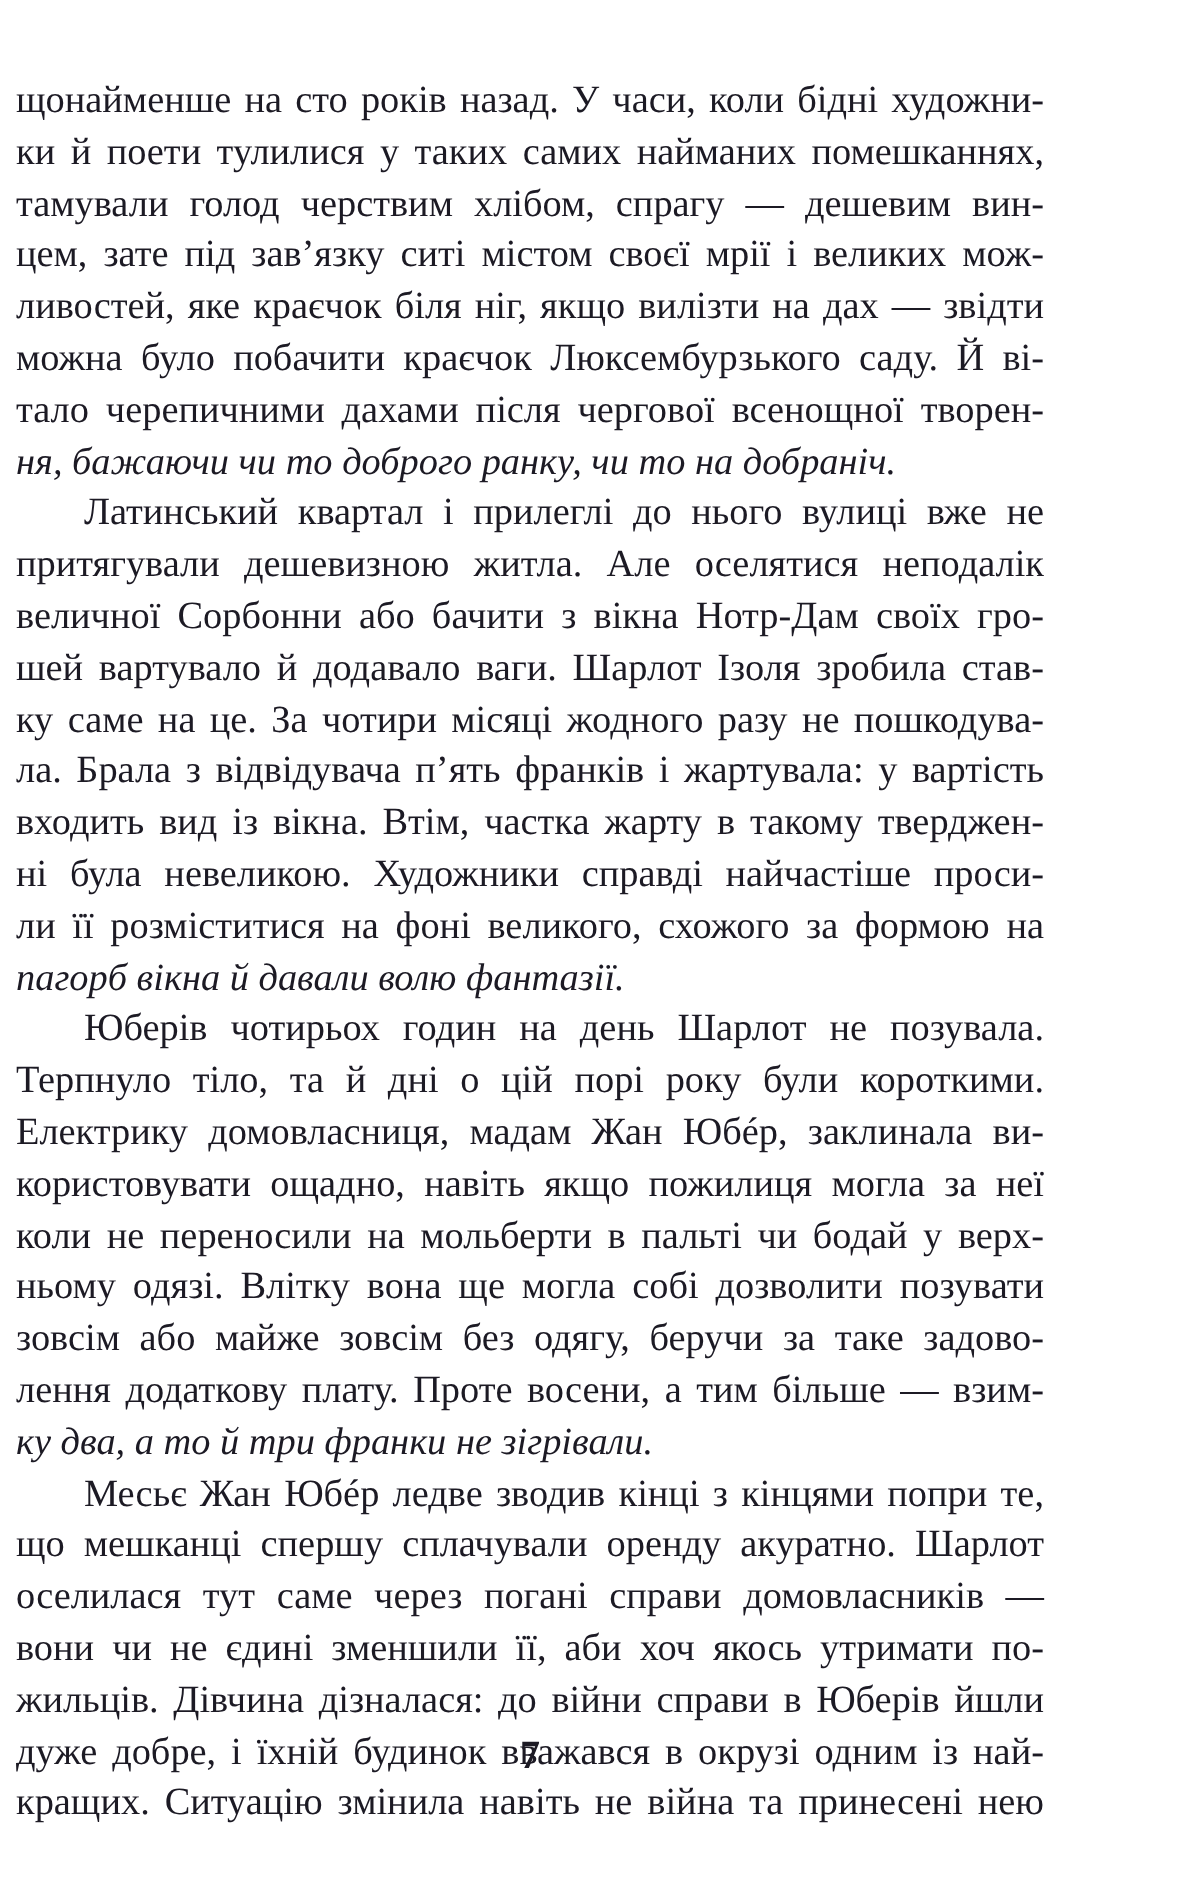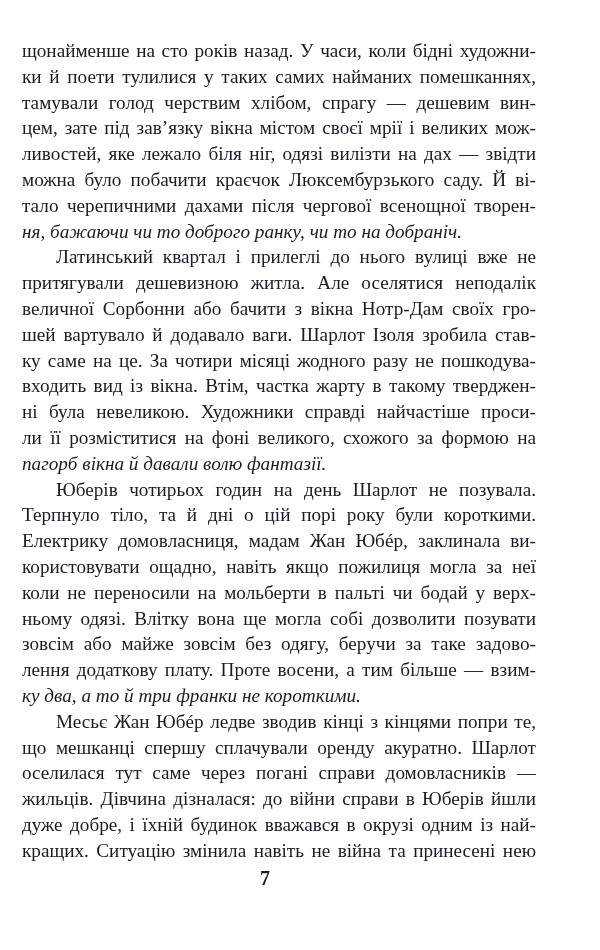--- a/index.html
+++ b/index.html
@@ -10,21 +10,21 @@
     body {
       width: 600px;
       height: 950px;
       position: relative;
       overflow: hidden;
       font-family: "Liberation Serif", "DejaVu Serif", serif;
       color: #1c1a24;
     }
     .page-body {
       position: absolute;
-      left: 22px;
+      left: 8px;
       top: 38px;
       width: 514px;
       font-size: 19.2px;
       line-height: 25.8px;
     }
     .line {
       display: block;
       white-space: nowrap;
       text-align: justify;
       text-align-last: justify;
@@ -49,54 +49,56 @@
   </style>
 </head>
 <body>
 
 <div class="page-body">
 
   <div>
     <span class="line">щонайменше на сто років назад. У часи, коли бідні художни-</span>
     <span class="line">ки й поети тулилися у таких самих найманих помешканнях,</span>
     <span class="line">тамували голод черствим хлібом, спрагу — дешевим вин-</span>
-    <span class="line">цем, зате під зав’язку вікна містом своєї мрії і великих мож-</span>
-    <span class="line">ливостей, яке лежало біля ніг, одязі вилізти на дах — звідти</span>
+    <span class="line">цем, зате під зав’язку ситі містом своєї мрії і великих мож-</span>
+    <span class="line">ливостей, яке краєчок біля ніг, якщо вилізти на дах — звідти</span>
     <span class="line">можна було побачити краєчок Люксембурзького саду. Й ві-</span>
     <span class="line">тало черепичними дахами після чергової всенощної творен-</span>
     <span class="line last">ня, бажаючи чи то доброго ранку, чи то на добраніч.</span>
   </div>
 
   <div>
     <span class="line indent">Латинський квартал і прилеглі до нього вулиці вже не</span>
     <span class="line">притягували дешевизною житла. Але оселятися неподалік</span>
     <span class="line">величної Сорбонни або бачити з вікна Нотр-Дам своїх гро-</span>
     <span class="line">шей вартувало й додавало ваги. Шарлот Ізоля зробила став-</span>
     <span class="line">ку саме на це. За чотири місяці жодного разу не пошкодува-</span>
+    <span class="line">ла. Брала з відвідувача п’ять франків і жартувала: у вартість</span>
     <span class="line">входить вид із вікна. Втім, частка жарту в такому тверджен-</span>
     <span class="line">ні була невеликою. Художники справді найчастіше проси-</span>
     <span class="line">ли її розміститися на фоні великого, схожого за формою на</span>
     <span class="line last">пагорб вікна й давали волю фантазії.</span>
   </div>
 
   <div>
     <span class="line indent">Юберів чотирьох годин на день Шарлот не позувала.</span>
     <span class="line">Терпнуло тіло, та й дні о цій порі року були короткими.</span>
     <span class="line">Електрику домовласниця, мадам Жан Юбéр, заклинала ви-</span>
     <span class="line">користовувати ощадно, навіть якщо пожилиця могла за неї</span>
     <span class="line">коли не переносили на мольберти в пальті чи бодай у верх-</span>
     <span class="line">ньому одязі. Влітку вона ще могла собі дозволити позувати</span>
     <span class="line">зовсім або майже зовсім без одягу, беручи за таке задово-</span>
     <span class="line">лення додаткову плату. Проте восени, а тим більше — взим-</span>
-    <span class="line last">ку два, а то й три франки не короткими.</span>
+    <span class="line last">ку два, а то й три франки не зігрівали.</span>
   </div>
 
   <div>
     <span class="line indent">Месьє Жан Юбéр ледве зводив кінці з кінцями попри те,</span>
     <span class="line">що мешканці спершу сплачували оренду акуратно. Шарлот</span>
     <span class="line">оселилася тут саме через погані справи домовласників —</span>
+    <span class="line">вони чи не єдині зменшили її, аби хоч якось утримати по-</span>
     <span class="line">жильців. Дівчина дізналася: до війни справи в Юберів йшли</span>
     <span class="line">дуже добре, і їхній будинок вважався в окрузі одним із най-</span>
     <span class="line">кращих. Ситуацію змінила навіть не війна та принесені нею</span>
   </div>
 </div>
 
 <div class="page-number">7</div>
 
 </body></html>

